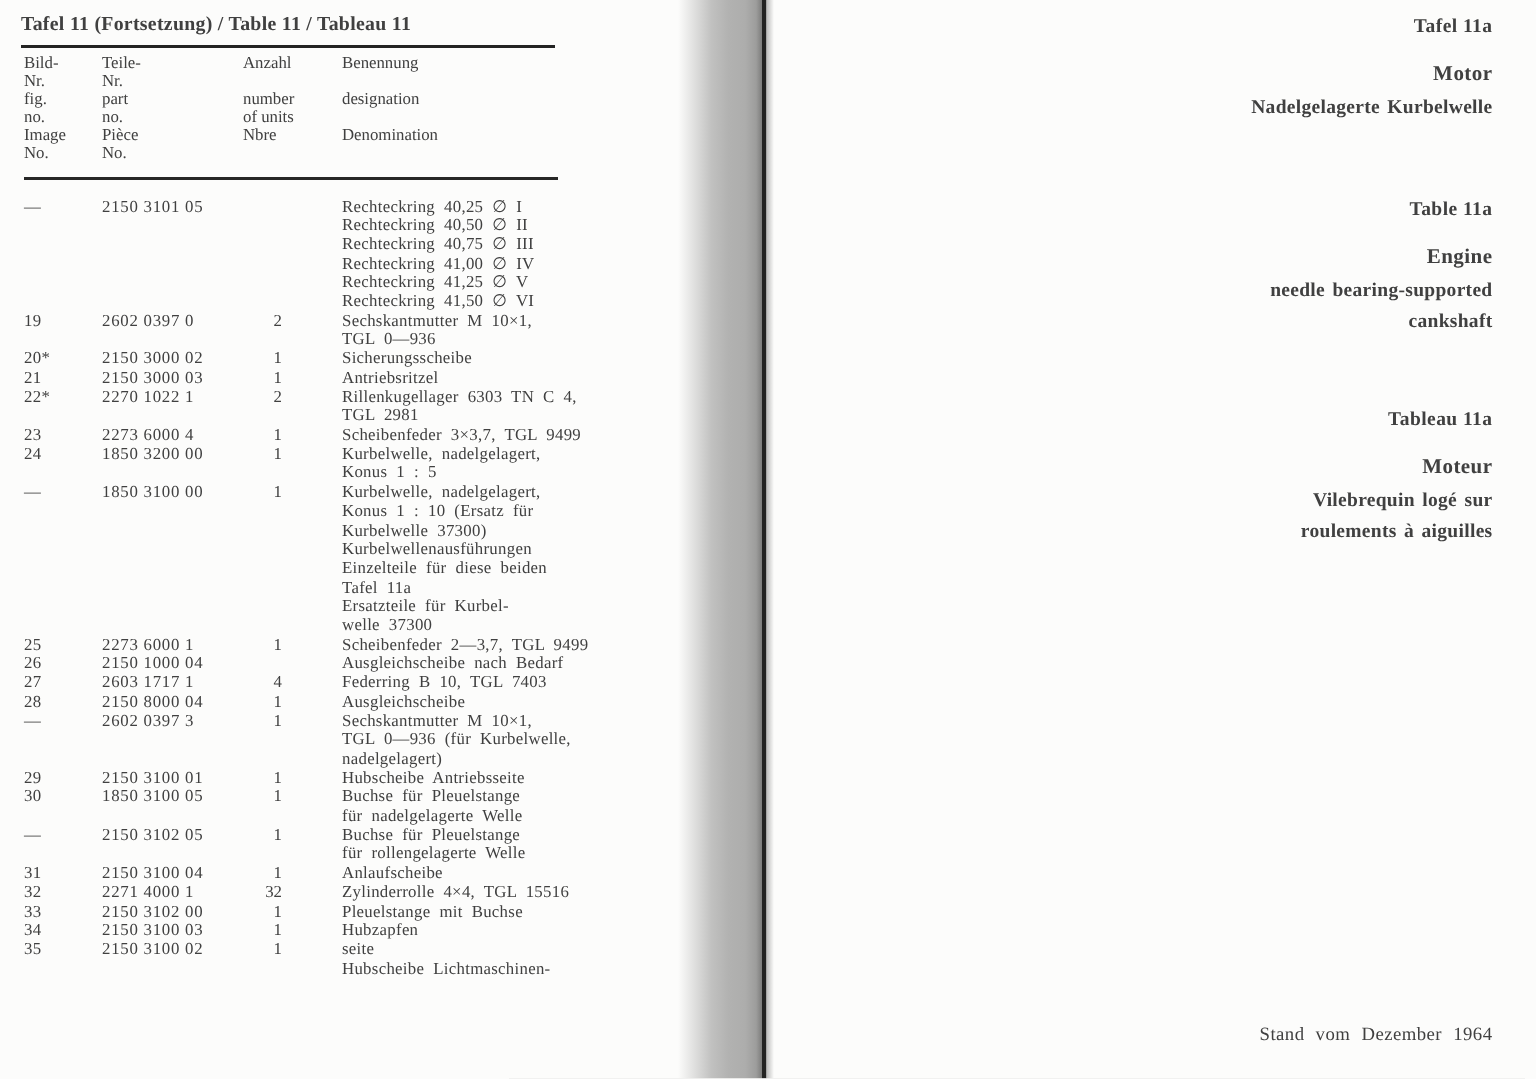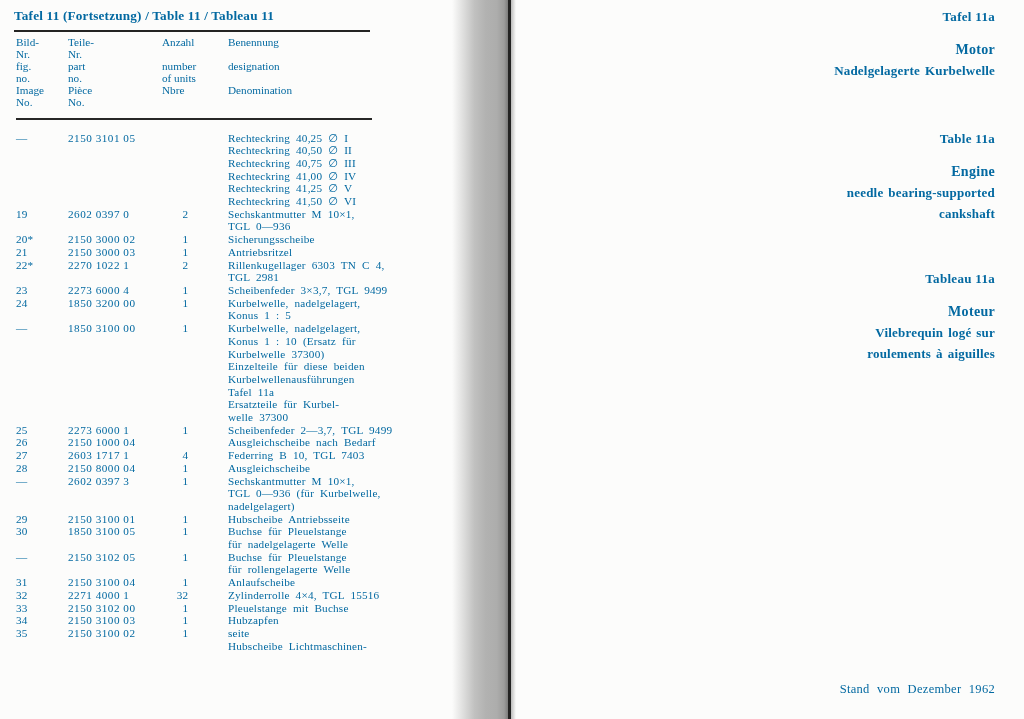--- a/index.html
+++ b/index.html
@@ -1,18 +1,18 @@
 <!DOCTYPE html>
 <html><head>
 <meta charset="utf-8">
 <style>
   html,body { margin:0; padding:0; background:#e9e9e8; }
   .sheet {
     position:relative; width:1024px; height:719px; overflow:hidden;
-    background:#fcfcfb; color:#0369a1;
+    background:#fcfcfb; color:#404040;
     font-family:"Liberation Serif","DejaVu Serif",serif;
   }
 
   
   .left-page { position:absolute; left:0; top:0; width:452px; }
   .title-wrap {
     margin:8px 0 0 14px; width:356px;
     border-bottom:2.5px solid #242423; padding-bottom:6px;
   }
   .title { font-size:13.2px; font-weight:bold; letter-spacing:0.2px; white-space:nowrap; }
@@ -182,22 +182,22 @@
           </div>
         </div>
         <div class="grid4 trow">
           <div class="c-fig">—</div>
           <div class="c-part">1850 3100 00</div>
           <div class="c-qty">1</div>
           <div class="c-des">
             <div>Kurbelwelle, nadelgelagert,</div>
             <div>Konus 1 : 10 (Ersatz für</div>
             <div>Kurbelwelle 37300)</div>
+            <div>Kurbelwellenausführungen</div>
             <div>Einzelteile für diese beiden</div>
-            <div>Kurbelwellenausführungen</div>
             <div>Tafel 11a</div>
             <div>Ersatzteile für Kurbel-</div>
             <div>welle 37300</div>
           </div>
         </div>
         <div class="grid4 trow">
           <div class="c-fig">25</div>
           <div class="c-part">2273 6000 1</div>
           <div class="c-qty">1</div>
           <div class="c-des">
@@ -323,16 +323,16 @@
       <div class="rp-heading">Engine</div>
       <div class="rp-sub">needle bearing-supported</div>
       <div class="rp-sub">cankshaft</div>
     </div>
     <div class="rp-section s3">
       <div class="rp-ref">Tableau 11a</div>
       <div class="rp-heading">Moteur</div>
       <div class="rp-sub">Vilebrequin logé sur</div>
       <div class="rp-sub">roulements à aiguilles</div>
     </div>
-    <div class="rp-footer">Stand vom Dezember 1962</div>
+    <div class="rp-footer">Stand vom Dezember 1964</div>
   </aside>
 
 </div>
 
 </body></html>

